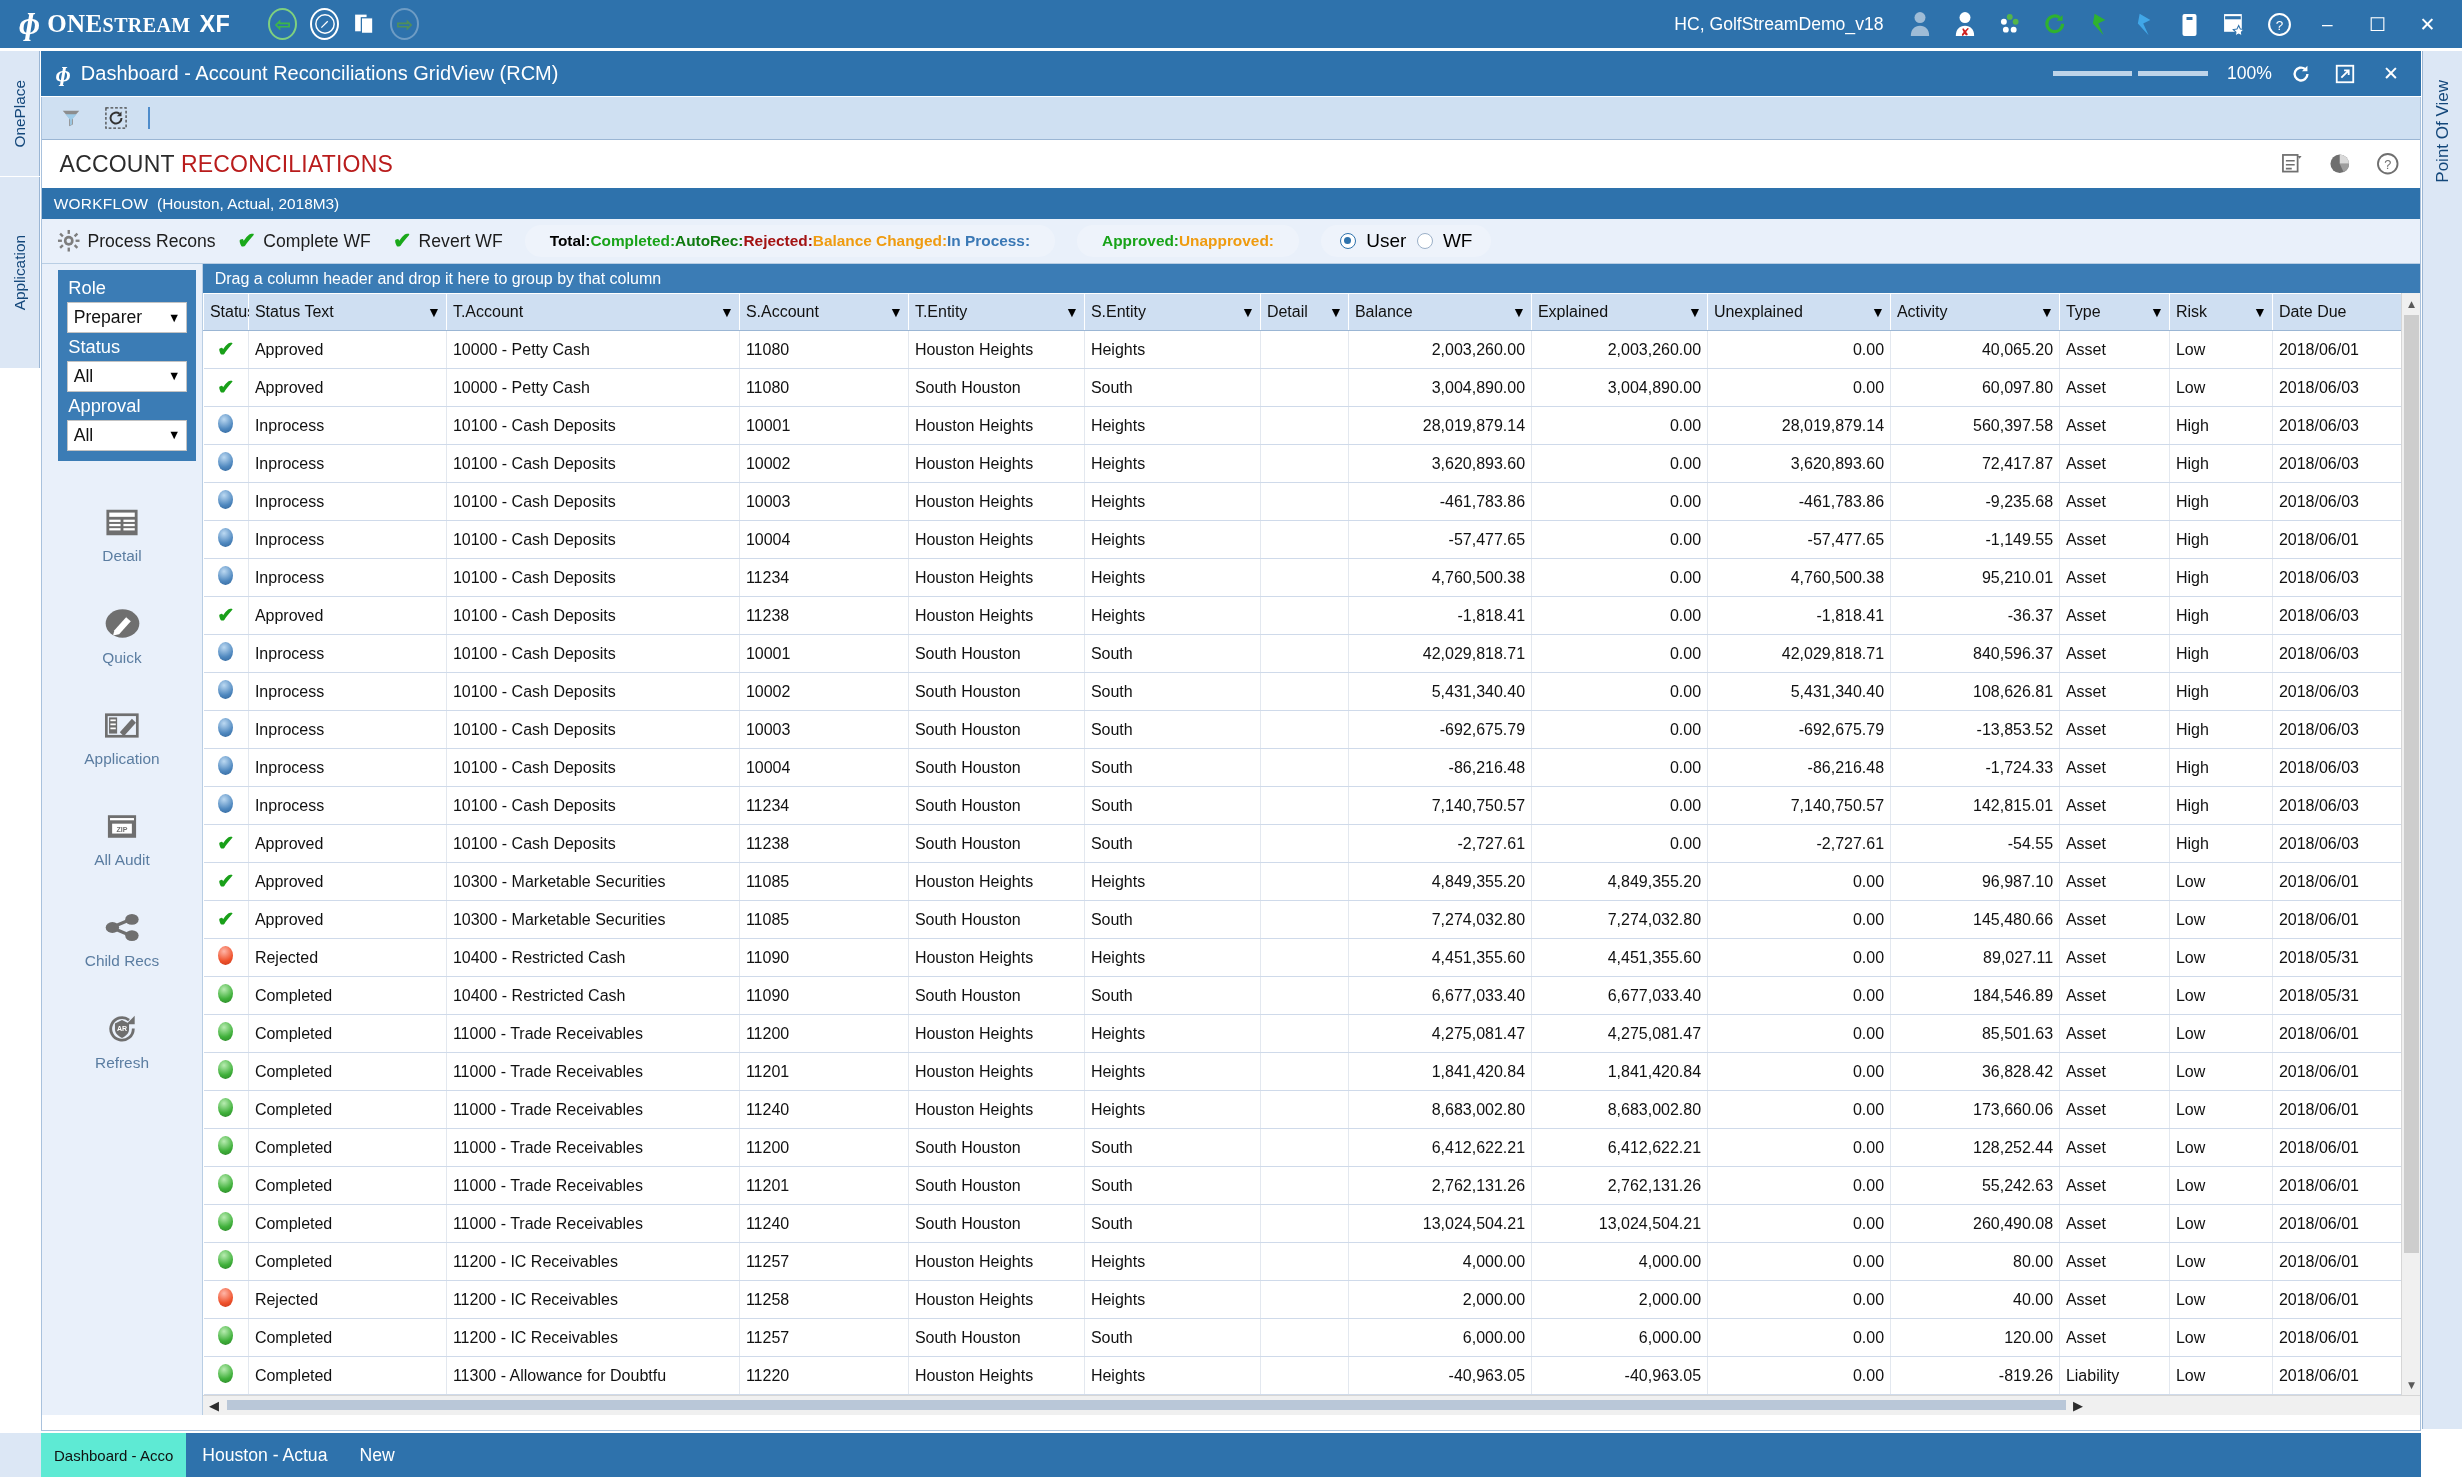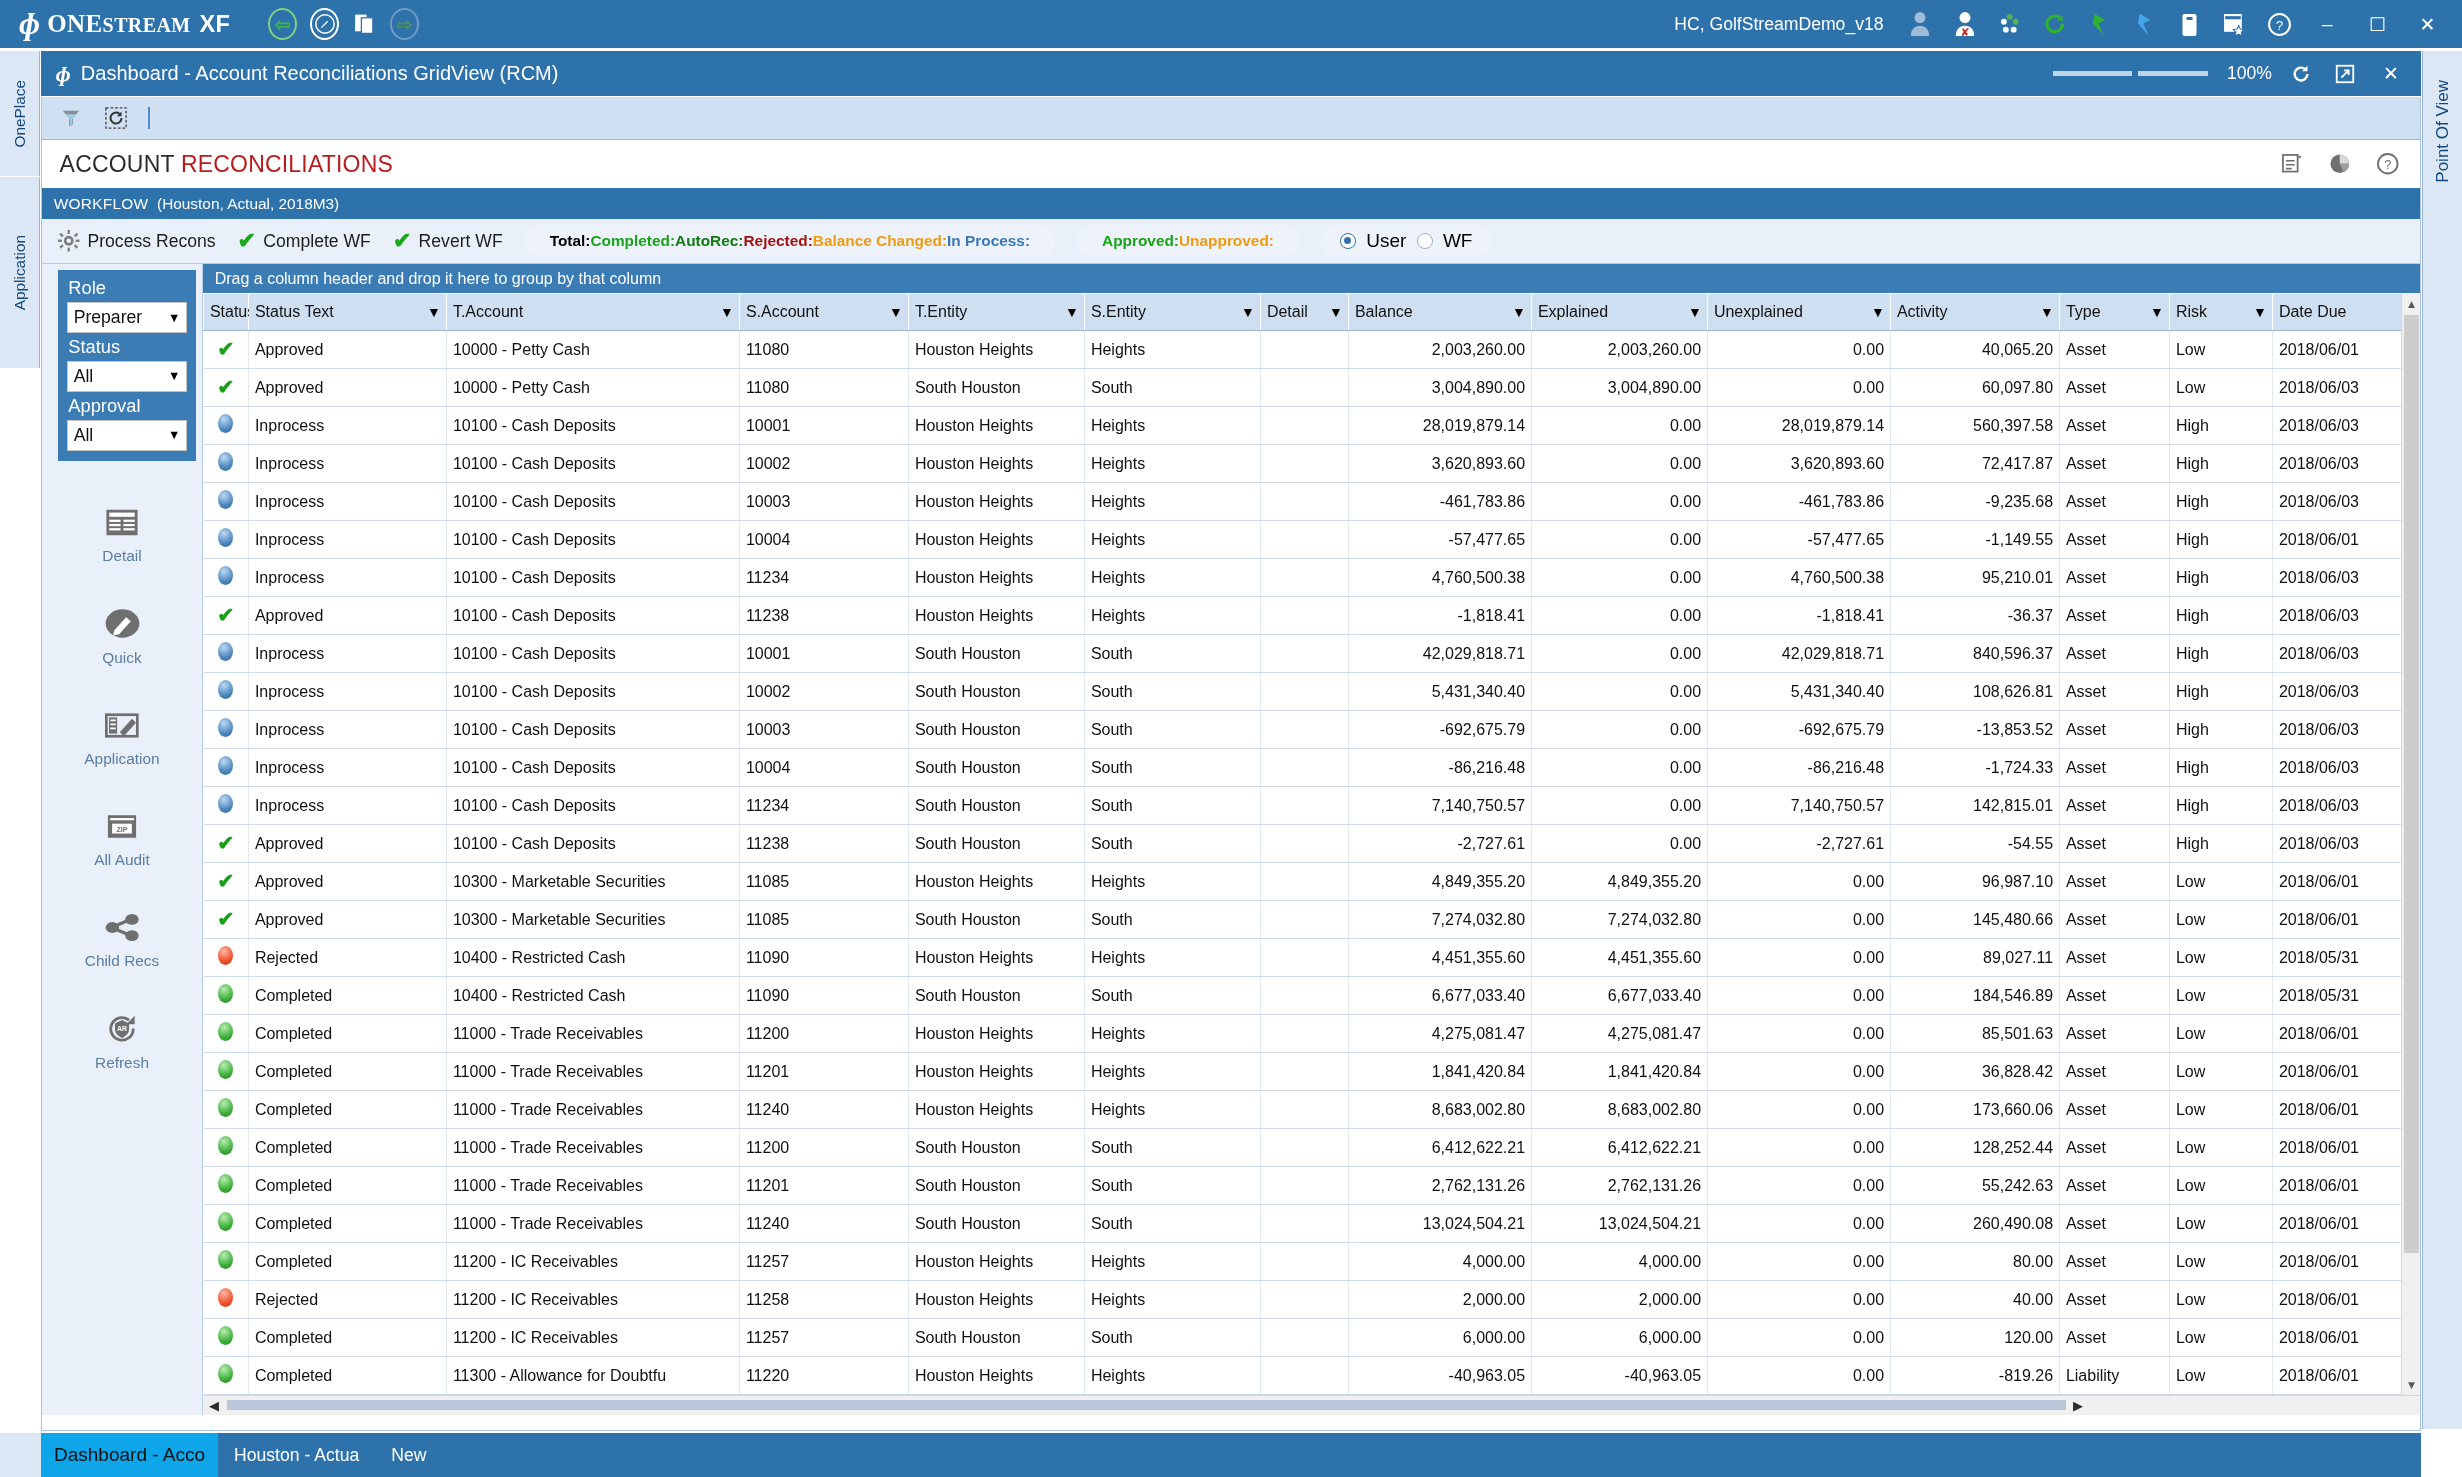--- a/index.html
+++ b/index.html
@@ -214,22 +214,22 @@
   }
   .hs-arrow { width: 22px; text-align:center; color:#2d2d2d; font-size: 13px; }
   .hthumb { height: 10.3px; background:#b9c7d8; flex: 0 0 1839px; margin: 0 1.5px; }
 
   
   .taskbar {
     position:absolute; left: 41px; top: 1433px; width: 2380px; height: 44px;
     background:#2e72ac; display:flex; align-items:center;
   }
   .tb-tab-active {
-    background:#0ea5e9; color:#111; height: 44px; display:flex; align-items:center;
-    padding: 0 13px; font-size: 19px; max-width: 191px; overflow:hidden; white-space:nowrap;
+    background:#5eead4; color:#111; height: 44px; display:flex; align-items:center;
+    padding: 0 13px; font-size: 15px; max-width: 191px; overflow:hidden; white-space:nowrap;
   }
   .tb-tab { color:#fff; font-size: 17.6px; padding: 0 16px; white-space:nowrap; }
   .footer-left {
     position:absolute; left:0; top:1433px; width:41px; height:44px; background:#dce7f5;
   }
   svg { display:block; }
 </style>
 </head>
 <body>
 

